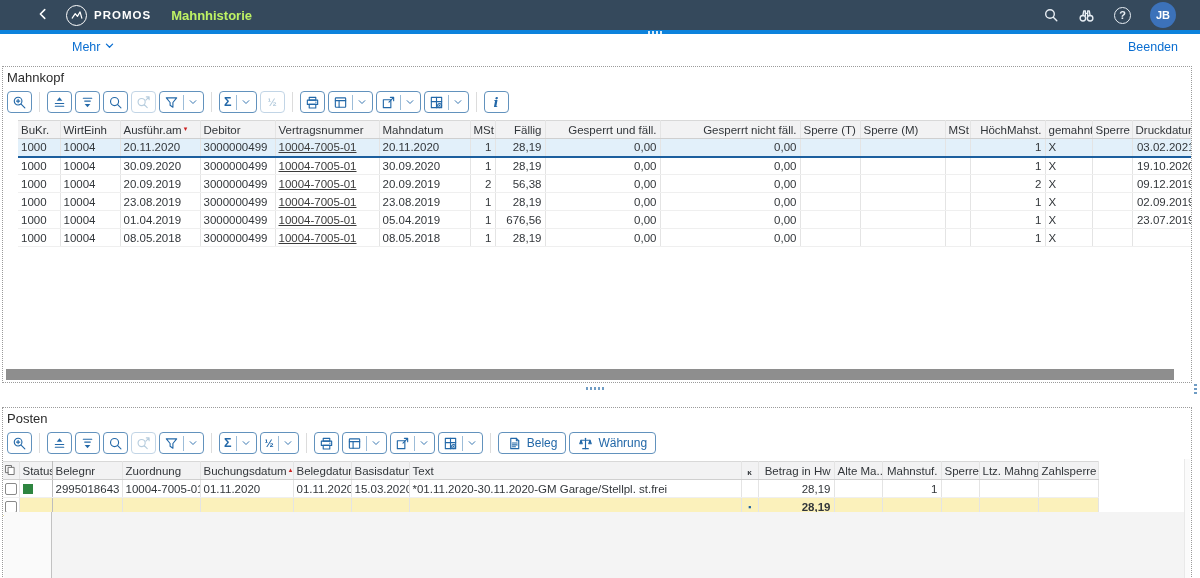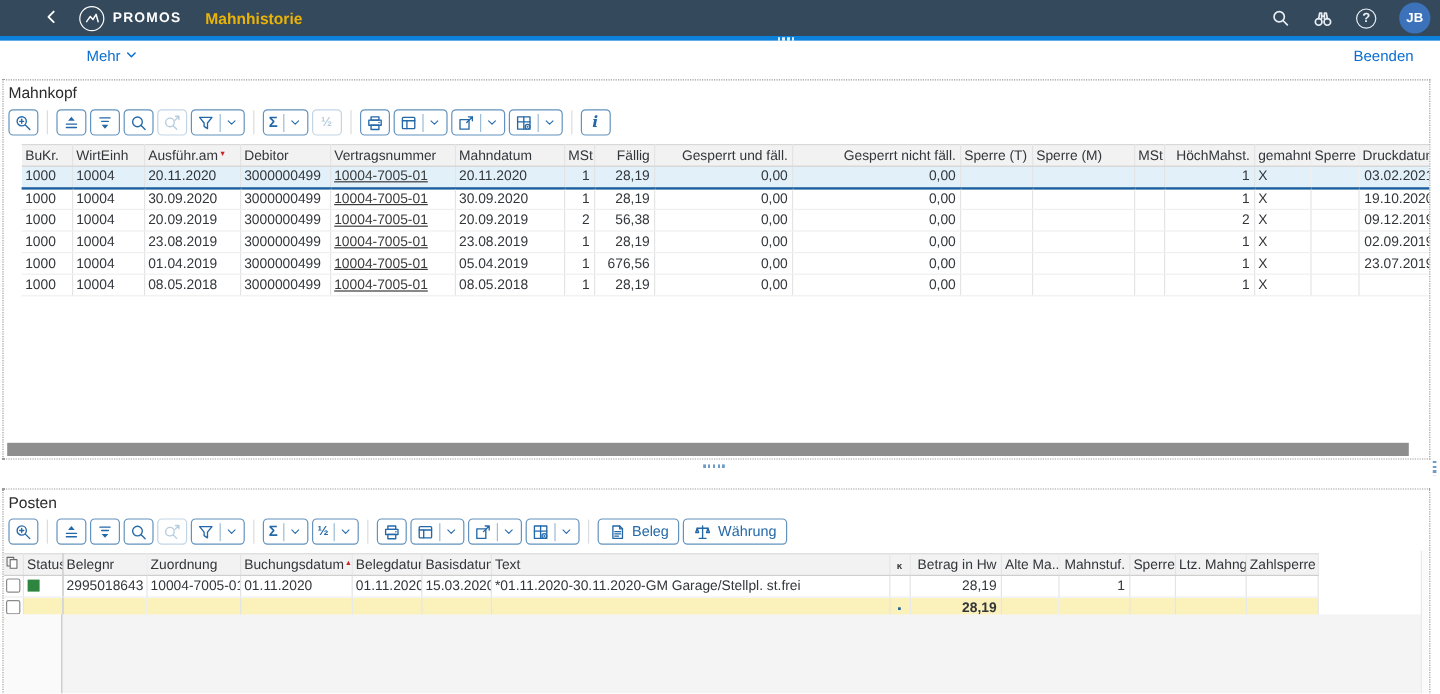--- a/index.html
+++ b/index.html
@@ -2,27 +2,27 @@
 <html><head>
 <meta charset="utf-8">
 <style>
   html,body { margin:0; padding:0; background:#fff; }
   body { font-family:"Liberation Sans","DejaVu Sans",sans-serif; }
   .screen { position:relative; width:1200px; height:578px; overflow:hidden; background:#fff; color:#32363a; font-size:12px; }
 
   
   .shell { position:absolute; top:0; left:0; right:0; height:30px; background:#35495c;
            display:flex; align-items:center; justify-content:space-between;
-           padding:0 8px 0 36px; box-sizing:border-box; }
+           padding:0 24px 0 36px; box-sizing:border-box; }
   .shell-left, .shell-right { display:flex; align-items:center; }
   .back-btn { display:flex; align-items:center; margin-right:16px; cursor:pointer; }
   .logo-circle { width:21px; height:21px; border:1.6px solid #fff; border-radius:50%;
                  display:flex; align-items:center; justify-content:center; box-sizing:border-box; }
   .brand { font-size:11.5px; font-weight:700; letter-spacing:1px; color:#fff; margin-left:7px; }
-  .shell-title { margin-left:20px; font-size:13px; font-weight:700; color:#eab308; }
+  .shell-title { margin-left:20px; font-size:13px; font-weight:700; color:#bef264; }
   .shell-right { gap:19px; }
   .shell-ic { display:flex; align-items:center; justify-content:center; cursor:pointer; }
   .help-icon { width:17px; height:17px; border:1.4px solid #e8eef4; border-radius:50%;
                color:#e8eef4; font-size:11px; font-weight:600; display:flex; align-items:center; justify-content:center; box-sizing:border-box; }
   .avatar { width:26px; height:26px; border-radius:50%; background:#3c72ba; color:#fff;
             font-size:11px; font-weight:700; display:flex; align-items:center; justify-content:center; cursor:pointer; }
   .accent { position:absolute; top:30px; left:0; right:0; height:4px; background:#0d82dc; }
   .accent .grip-h { position:absolute; left:648px; top:0.5px; width:14px; height:3px;
                     background:repeating-linear-gradient(90deg, rgba(255,255,255,.85) 0 2px, transparent 2px 4px); }
 

